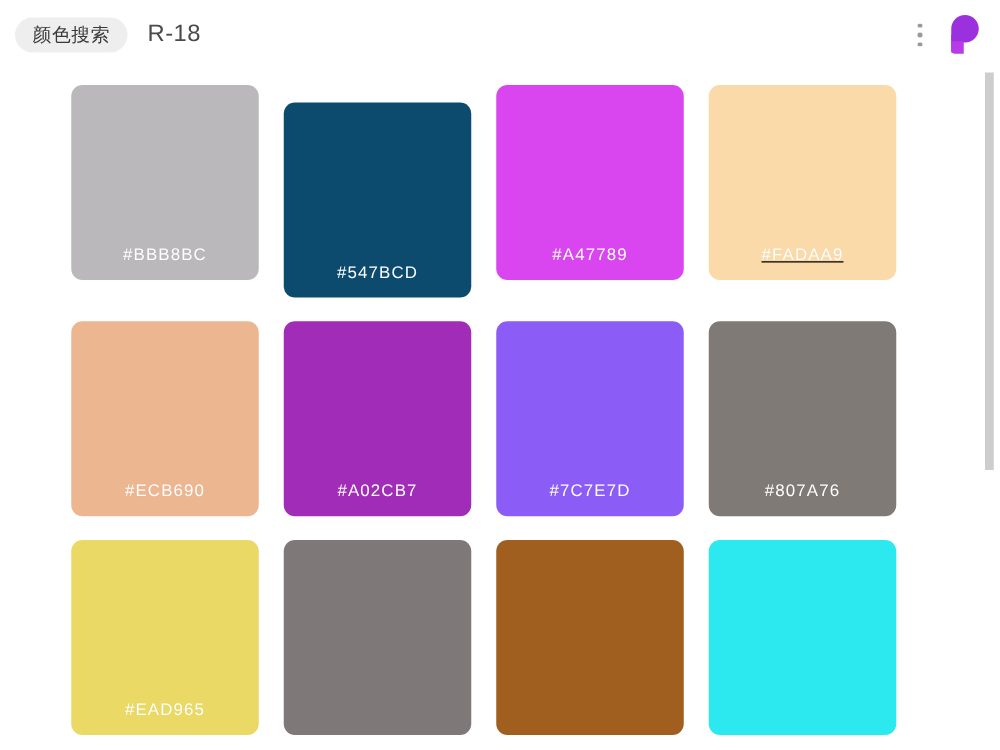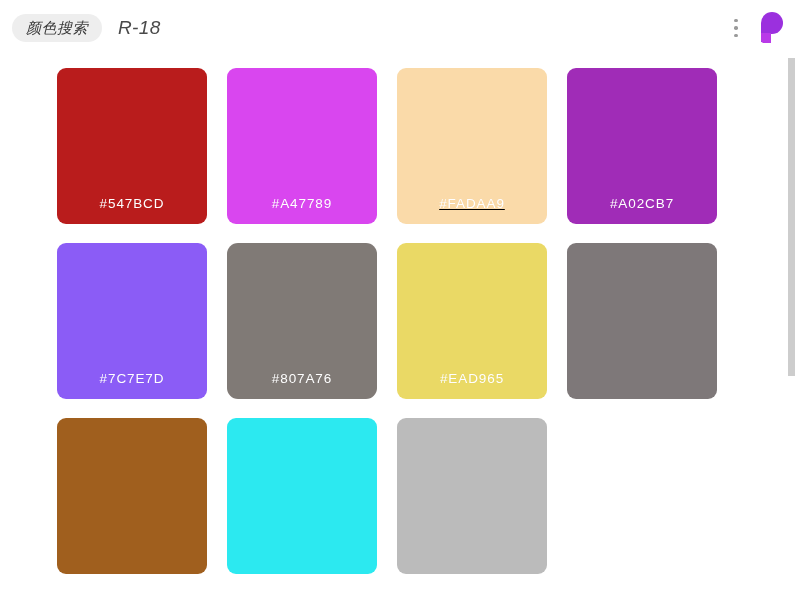--- a/index.html
+++ b/index.html
@@ -23,21 +23,20 @@
   
   .header {
     position: absolute;
     top: 0; left: 0;
     width: 800px;
     height: 56px;
     background: #ffffff;
     display: flex;
     align-items: center;
     z-index: 5;
-    font-style: italic;
   }
 
   .search-pill {
     margin-left: 12px;
     height: 28px;
     padding: 0 14px;
     display: flex;
     align-items: center;
     background: #eeeeee;
     border-radius: 14px;
@@ -199,36 +198,42 @@
       <div class="brand-logo">
         <span class="bulb" style="background: rgb(155, 48, 222);"></span>
         <span class="stem" style="background: rgb(155, 48, 222);"></span>
         <span class="foot"></span>
       </div>
     </div>
   </div>
 
   <div class="grid-viewport">
     <div class="grid" id="swatch-grid">
-        <div class="swatch" style="background: #b91c1c;">
+        <div class="swatch" style="background: rgb(187, 184, 188);">
+          <span class="hex">#BBB8BC</span>
+        </div>
+        <div class="swatch" style="background: #0c4a6e; margin-top: 14px;">
           <span class="hex">#547BCD</span>
         </div>
         <div class="swatch" style="background: #d946ef;">
           <span class="hex">#A47789</span>
         </div>
         <div class="swatch" style="background: rgb(250, 218, 169); text-decoration: underline;">
           <span class="hex">#FADAA9</span>
         </div>
+        <div class="swatch" style="background: rgb(236, 182, 144);">
+          <span class="hex">#ECB690</span>
+        </div>
         <div class="swatch" style="background: rgb(160, 44, 183);">
           <span class="hex">#A02CB7</span>
         </div>
         <div class="swatch" style="background: #8b5cf6;">
           <span class="hex">#7C7E7D</span>
         </div>
-        <div class="swatch" style="background: rgb(128, 122, 118); border-radius: 11px;">
+        <div class="swatch" style="background: rgb(128, 122, 118);">
           <span class="hex">#807A76</span>
         </div>
         <div class="swatch" style="background: rgb(234, 217, 101);">
           <span class="hex">#EAD965</span>
         </div>
         <div class="swatch" style="background: rgb(126, 120, 121);">
           <span class="hex"></span>
         </div>
         <div class="swatch" style="background: rgb(160, 95, 30);">
           <span class="hex"></span>

